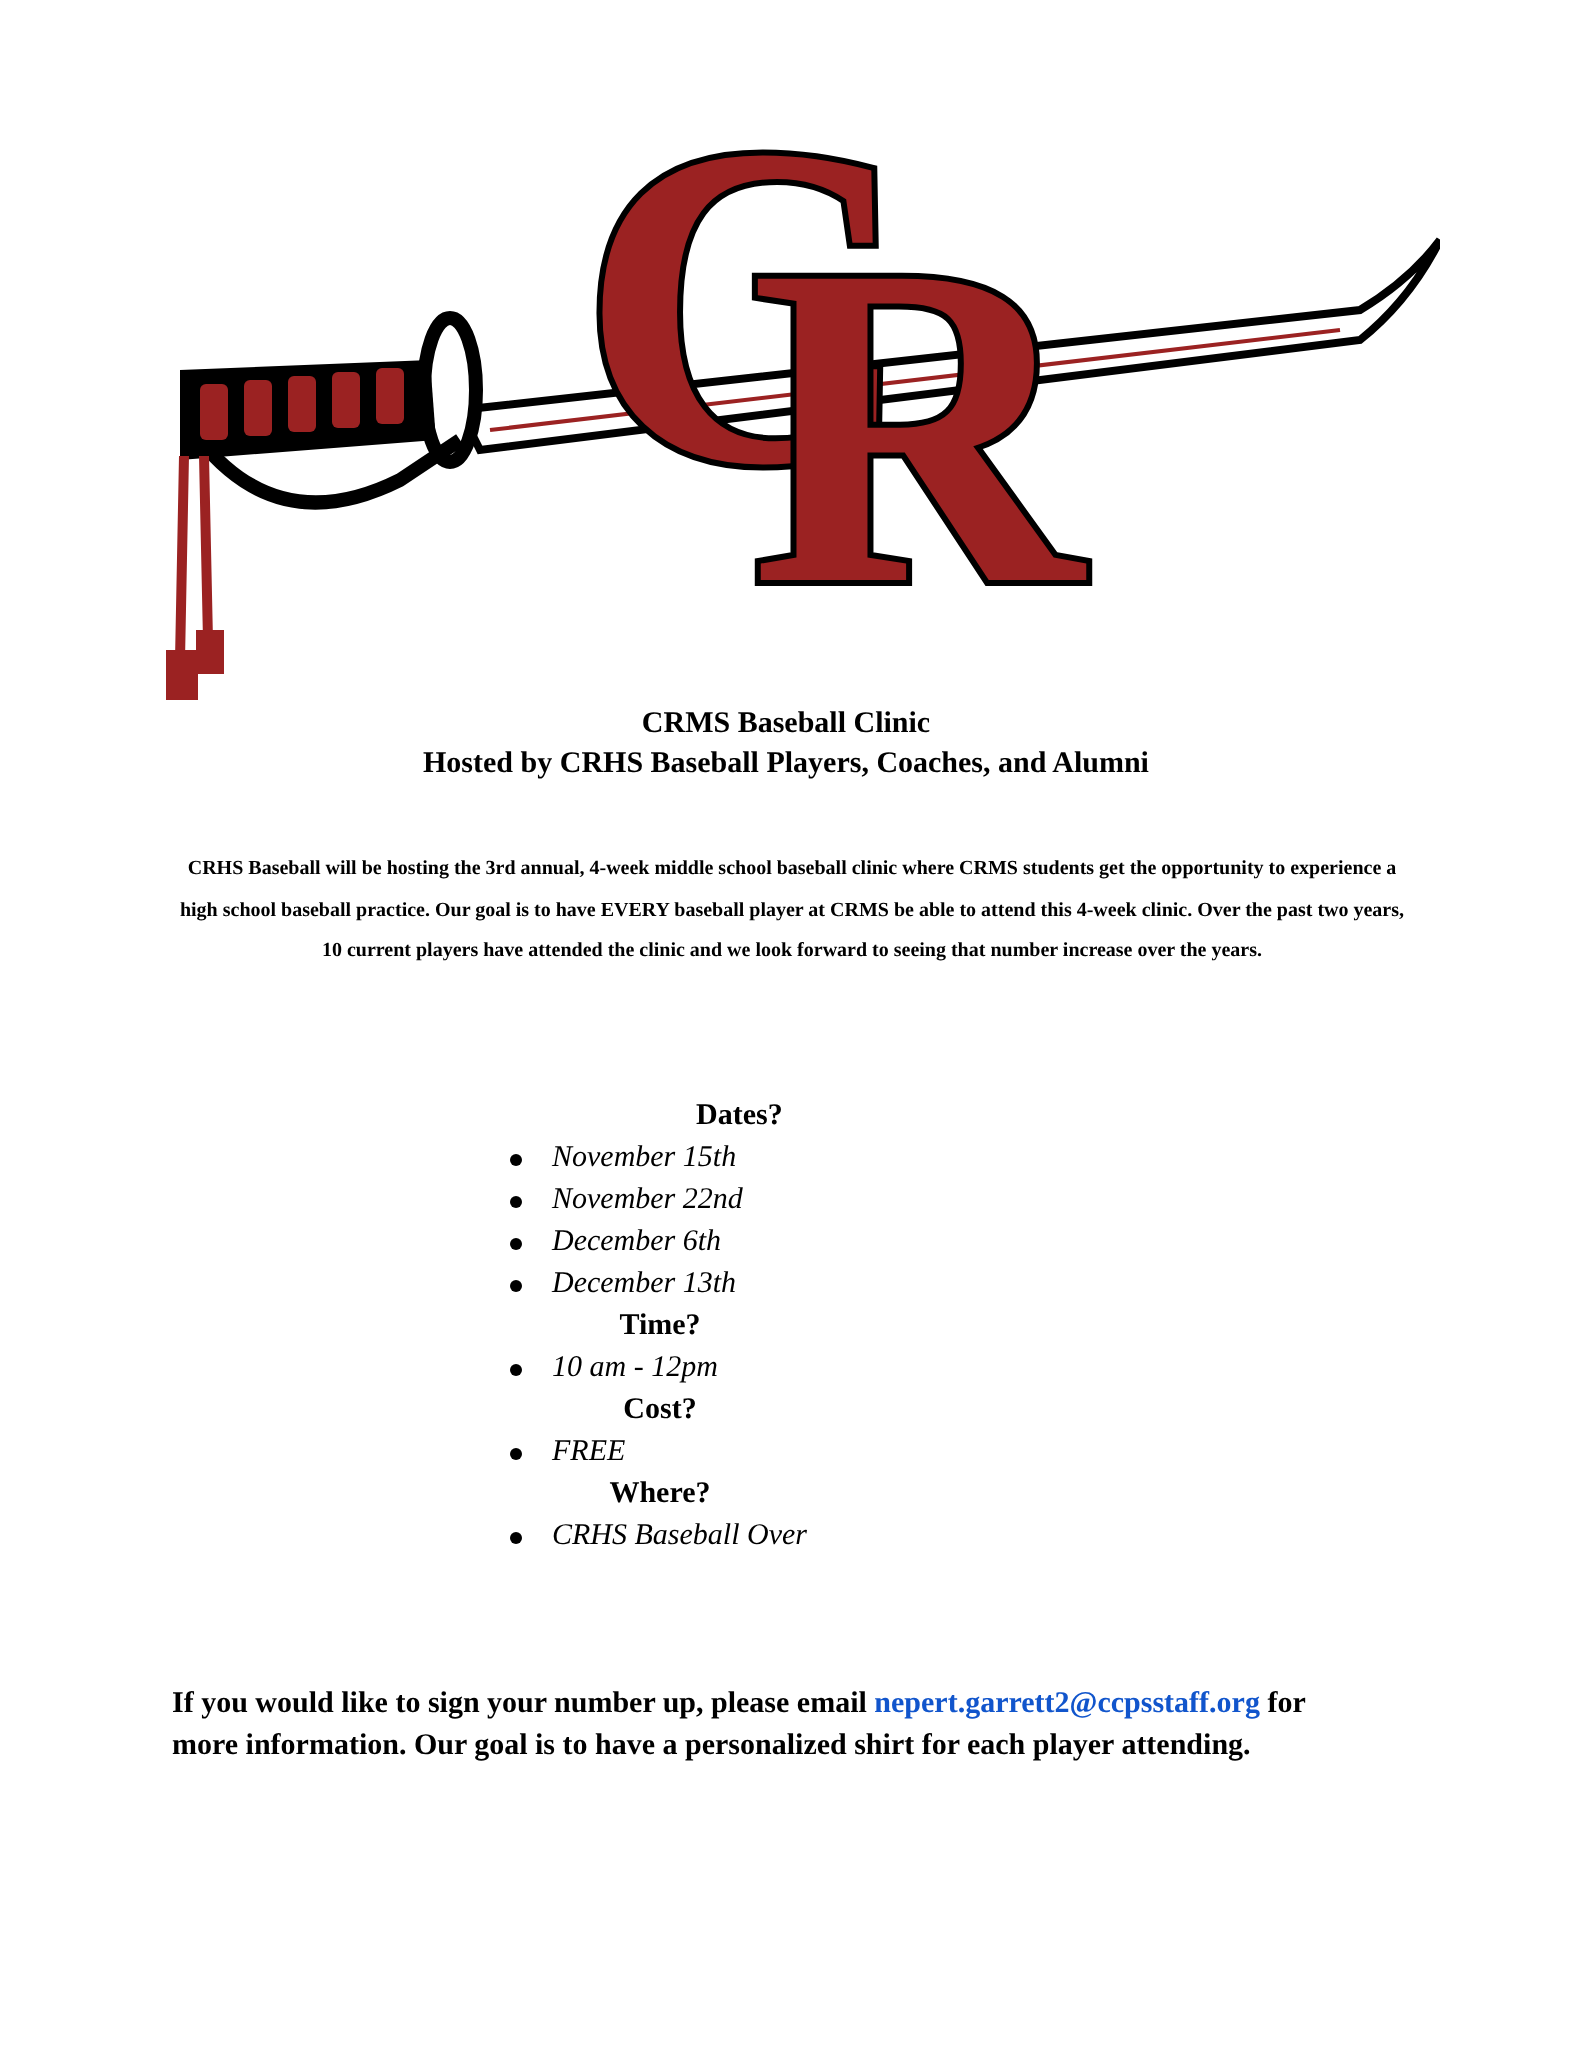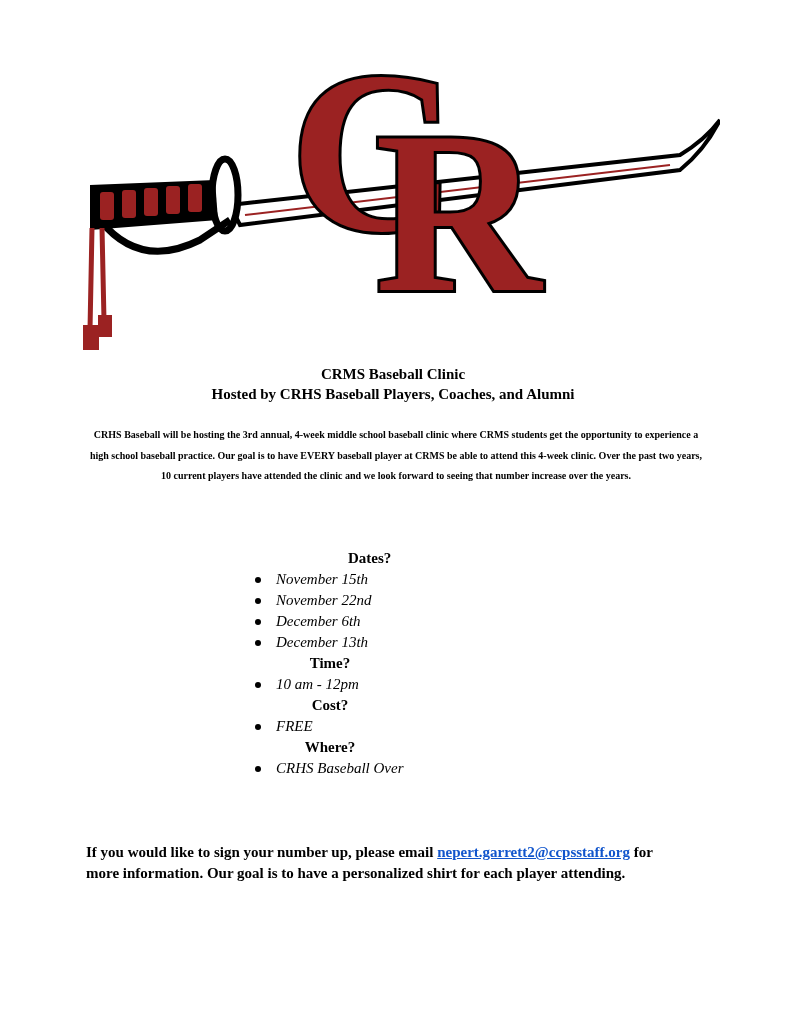--- a/index.html
+++ b/index.html
@@ -1,32 +1,32 @@
 <!DOCTYPE html>
 <html><head>
 <meta charset="utf-8">
 <style>
   html, body { margin: 0; padding: 0; background: #ffffff; }
   body { width: 786px; height: 1024px; position: relative; overflow: hidden;
          font-family: "Liberation Serif", serif; color: #000; }
   .logo { position: absolute; left: 80px; top: 30px; width: 640px; height: 330px; }
-  .title-block { position: absolute; left: 0; top: 364px; width: 786px; text-align: center;
+  .title-block { position: absolute; left: 0; top: 352px; width: 786px; text-align: center;
                  font-weight: bold; font-size: 15px; line-height: 20px; }
   .intro { position: absolute; left: 84px; top: 425px; width: 624px; text-align: center;
            font-weight: bold; font-size: 10px; line-height: 20.5px; }
   .info { position: absolute; left: 250px; top: 548px; width: 200px; font-size: 15px; line-height: 21px; }
   .info .head { font-weight: bold; text-align: center; padding-right: 40px; }
   .info .head.dates { text-align: left; padding-left: 98px; padding-right: 0; }
   .info ul { margin: 0; padding: 0; list-style: none; }
   .info li { position: relative; padding-left: 26px; font-style: italic; }
   .info li::before { content: ""; position: absolute; left: 5px; top: 8px; width: 6px; height: 6px;
                      border-radius: 50%; background: #000; }
   .footer { position: absolute; left: 86px; top: 842px; width: 600px; font-weight: bold;
             font-size: 15px; line-height: 21px; }
-  .footer a { color: #1155cc; text-decoration: underline; }
+  .footer a { color: #1155cc; }
 </style>
 </head>
 <body>
 
 <svg class="logo" viewBox="0 0 640 330">
 
   <path d="M150 175 L600 125 Q625 110 640 90 Q625 120 600 140 L160 195 Z" fill="#fff" stroke="#000" stroke-width="4"></path>
   <path d="M165 185 L590 135" stroke="#9b2222" stroke-width="2"></path>
 
   <ellipse cx="145" cy="165" rx="13" ry="36" fill="#fff" stroke="#000" stroke-width="7"></ellipse>

